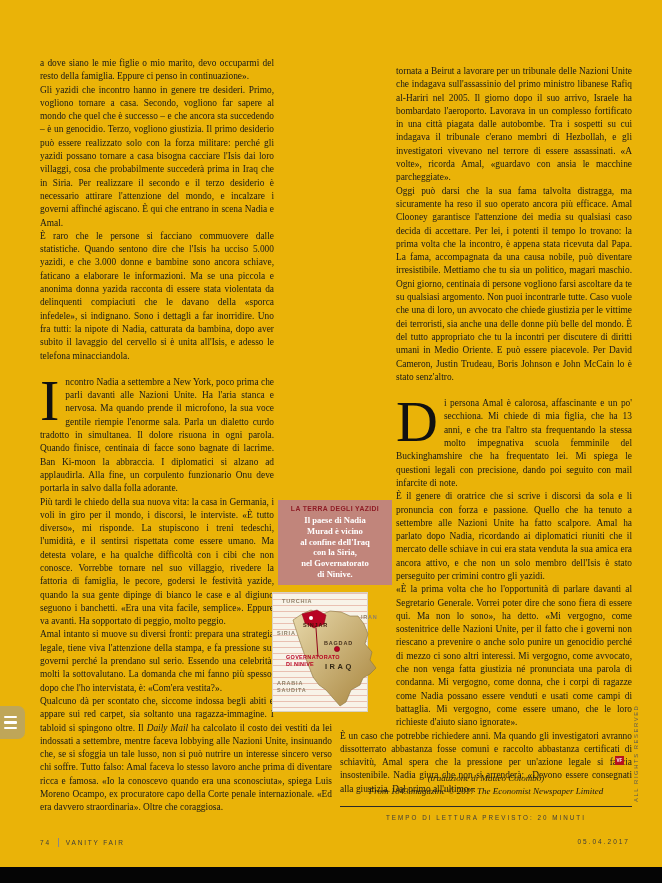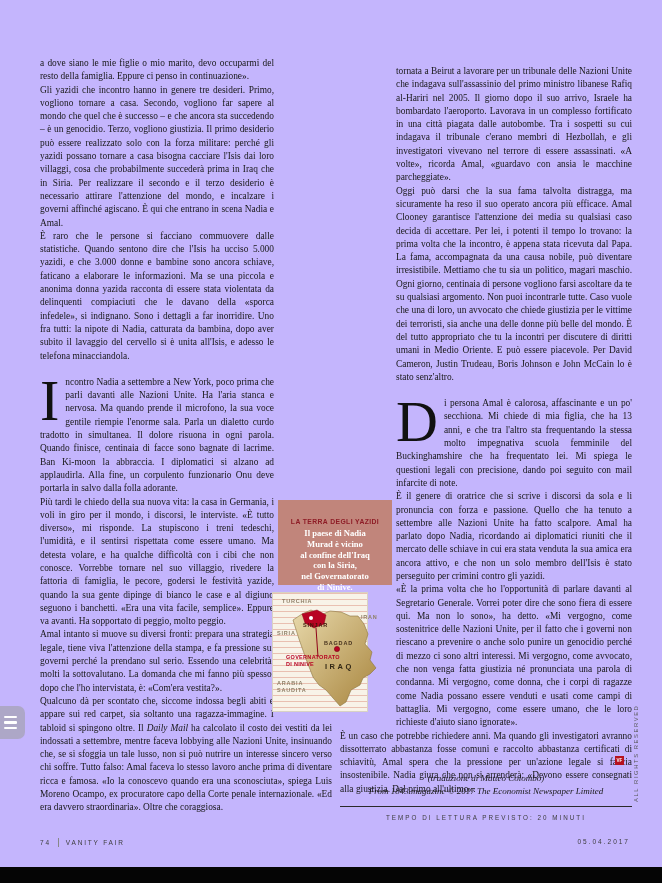--- a/index.html
+++ b/index.html
@@ -1,32 +1,32 @@
 <!DOCTYPE html>
 <html><head>
 <meta charset="utf-8">
 <style>
   html,body{margin:0;padding:0;background:#e9e9e9;}
-  .page{position:relative;width:662px;height:883px;background:#c4b5fd;overflow:hidden;
+  .page{position:relative;width:662px;height:883px;background:#eab308;overflow:hidden;
         font-family:"Liberation Serif", serif;color:#181818;}
   
   .col{position:absolute;top:57px;width:292px;font-size:9.4px;line-height:13.3px;
        text-align:justify;}
   .col-left{left:40px;}
   .col-right{left:340px;margin-top:8px;}
   .col p{margin:0;}
   .col p.sec{margin-top:13px;}
   .cut-right{float:right;width:58px;height:212px;margin-top:443px;}
   .cut-left{float:left;width:56px;height:212px;margin-top:443px;}
   .dropcap{float:left;font-size:58px;line-height:46px;height:50px;padding:2px 6px 0 0;
            font-weight:400;color:#111;}
   .ital{font-style:italic;}
   
   .infobox{position:absolute;left:278px;top:500px;width:114px;height:85px;
-           background:#c1857b;text-align:center;box-sizing:border-box;padding-top:18px;}
+           background:#c1857b;text-align:center;box-sizing:border-box;padding-top:5px;}
   .infobox .title{font-family:"Liberation Sans",sans-serif;font-weight:bold;
            font-size:6.8px;letter-spacing:.4px;color:#8e1c26;margin-bottom:3px;}
   .infobox .body{font-size:8.6px;font-weight:bold;color:#fff;line-height:10.8px;
            white-space:pre-line;}
   
   .map{position:absolute;left:272px;top:592px;width:96px;height:120px;box-sizing:border-box;
        border:1px solid #d8d2c4;
        background:#f8f3e8 repeating-linear-gradient(180deg, rgba(210,115,95,.40) 0,
                   rgba(210,115,95,.40) .8px, transparent .8px, transparent 6px);}
   .map svg{position:absolute;left:0;top:0;}

